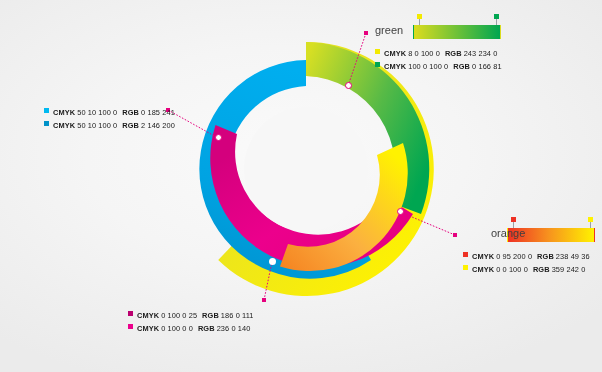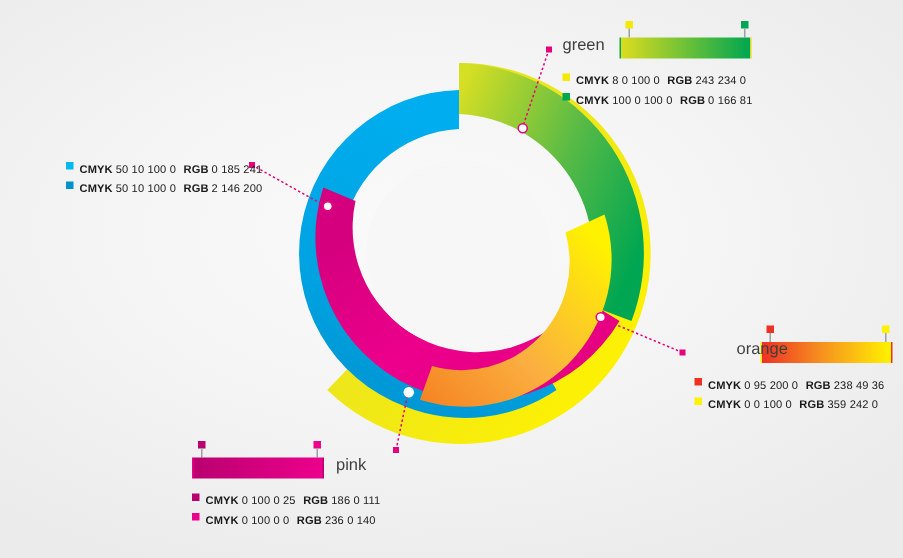--- a/index.html
+++ b/index.html
@@ -314,32 +314,20 @@
         <span class="chip" style="background:#fff200;"></span>
         <span class="lbl">CMYK</span>
         <span class="val">0 0 100 0</span>
         <span class="lbl">RGB</span>
         <span class="val">359 242 0</span>
       </div>
     </div>
   </div>
 
   <div class="group" id="grp-pink" style="left:128px; top:305px; width:200px;">
-    <div class="barline">
-      <div class="handle" style="left:4px;">
-        <div class="sq" style="background:#ba006f;"></div>
-        <div class="stem"></div>
-      </div>
-      <div class="handle" style="left:81px;">
-        <div class="sq" style="background:#ec008c;"></div>
-        <div class="stem"></div>
-      </div>
-      <div class="gbar" style="left:0px; width:88px; background:linear-gradient(90deg,#ba006f,#ec008c);"></div>
-      <div class="grp-name" style="left:96px;">pink</div>
-    </div>
     <div class="rows">
       <div class="row">
         <span class="chip" style="background:#ba006f;"></span>
         <span class="lbl">CMYK</span>
         <span class="val">0 100 0 25</span>
         <span class="lbl">RGB</span>
         <span class="val">186 0 111</span>
       </div>
       <div class="row">
         <span class="chip" style="background:#ec008c;"></span>

